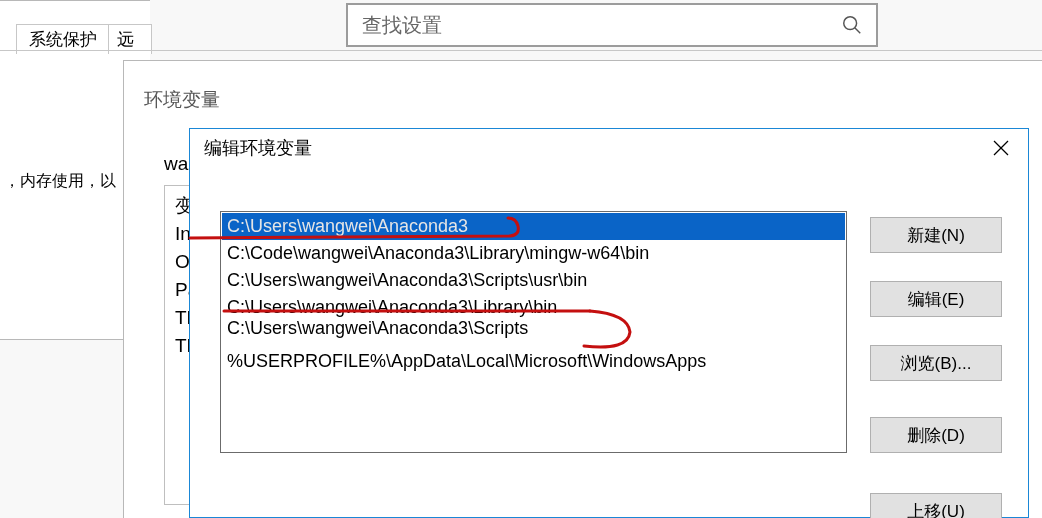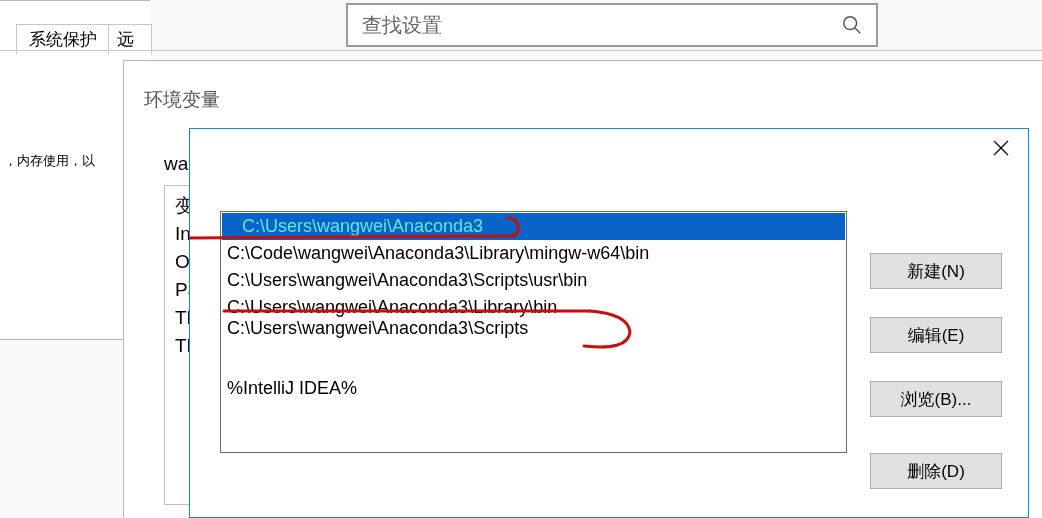--- a/index.html
+++ b/index.html
@@ -14,29 +14,29 @@
   #envWin { left:123px; top:60px; width:920px; height:460px; }
   #envWin .title { position:absolute; left:20px; top:18px; font-size:19px; color:#555;margin-top:8px; }
   #userLabel { position:absolute; left:40px; top:92px; font-size:19px; }
   .varBox { position:absolute; left:40px; top:124px; width:120px; height:320px; border:1px solid #bfbfbf; padding:6px 10px; font-size:19px; line-height:28px; background:#fff; }
   
   #sysPanel { left:-10px; top:182px; width:150px; height:340px; border-top:1px solid #b8b8b8; border-bottom:1px solid #b8b8b8; border-left:none; border-right:none; background:#fff;}
   .tab { position:absolute; top:24px; left:4px; border:1px solid #c7c7c7; border-bottom:none; padding:3px 12px; font-size:17px; background:#fff;margin-left:12px;}
   .tab2 { left:96px; width:44px; padding:3px 8px;}
   .tabstrip{position:absolute;left:0;top:50px;right:0;border-top:1px solid #c7c7c7;}
   #sysPanel .txt1{position:absolute;left:4px;top:76px;font-size:17px;}
-  #sysPanel .txt2{position:absolute;left:4px;top:152px;font-size:13px;}
+  #sysPanel .txt2{position:absolute;left:4px;top:171px;font-size:16px;}
   
   #editWin { left:189px; top:128px; width:840px; height:390px; border:1px solid #1a87d6; }
   #editWin .titlebar { position:absolute; left:0; top:0; right:0; height:38px; display:flex; align-items:center; padding-left:14px; font-size:18px; }
   #editWin .close { position:absolute; right:0; top:0; height:38px; width:54px; display:flex; align-items:center; justify-content:center; font-size:22px; cursor:default;}
   .listbox{ position:absolute; left:30px; top:82px; width:627px; height:242px; border:1px solid #6b6b6b; background:#fff; font-size:18px; overflow:hidden;}
   .row{ position:absolute; left:6px; right:2px; height:27px; line-height:27px; white-space:nowrap;}
-  .sel{ background:#0a64c7; color:#5eead4; left:1px; right:1px; padding-left:20px;}
-  .btn { position:absolute; left:680px; width:132px; height:36px; border:1px solid #b0b0b0; background:#e1e1e1; font-size:17px; display:flex; align-items:center; justify-content:center;margin-top:36px; }
+  .sel{ background:#0a64c7; color:#e5e5e5; left:1px; right:1px; padding-left:5px;}
+  .btn { position:absolute; left:680px; width:132px; height:36px; border:1px solid #b0b0b0; background:#e1e1e1; font-size:17px; display:flex; align-items:center; justify-content:center; }
   
   .ann{position:absolute;pointer-events:none;}
 </style>
 </head>
 <body>
 
 <div id="searchbox" class="layer">
   <input type="text" placeholder="查找设置" style="">
   <span class="searchIcon">
     <svg width="22" height="22" viewBox="0 0 24 24" fill="none" stroke="#555" stroke-width="1.6">
@@ -60,34 +60,35 @@
     <div>变量</div>
     <div>Int</div>
     <div>On</div>
     <div>Pat</div>
     <div>TEI</div>
     <div>TM</div>
   </div>
 </div>
 
 <div id="editWin" class="layer">
+  <div class="titlebar">编辑环境变量</div>
   <div class="close">
     <svg width="16" height="16" viewBox="0 0 16 16">
         <line x1="1" y1="1" x2="15" y2="15" stroke="#000" stroke-width="1.3"></line>
         <line x1="15" y1="1" x2="1" y2="15" stroke="#000" stroke-width="1.3"></line>
       </svg>
   </div>
 
   <div class="listbox">
     <div class="row sel" style="top:1px">C:\Users\wangwei\Anaconda3</div>
     <div class="row" style="top:28px">C:\Code\wangwei\Anaconda3\Library\mingw-w64\bin</div>
     <div class="row" style="top:55px">C:\Users\wangwei\Anaconda3\Scripts\usr\bin</div>
     <div class="row" style="top:82px">C:\Users\wangwei\Anaconda3\Library\bin</div>
     <div class="row" style="top:103px">C:\Users\wangwei\Anaconda3\Scripts</div>
-    <div class="row" style="top:163px">%IntelliJ IDEA%</div>
+    <div class="row" style="top:136px">%USERPROFILE%\AppData\Local\Microsoft\WindowsApps</div>
   </div>
 
   <div class="btn" style="top:88px">新建(N)</div>
   <div class="btn" style="top:152px">编辑(E)</div>
   <div class="btn" style="top:216px">浏览(B)...</div>
   <div class="btn" style="top:288px">删除(D)</div>
   <div class="btn" style="top:364px">上移(U)</div>
 </div>
 
 <svg class="ann" style="left:180px;top:206px" width="680" height="160">

